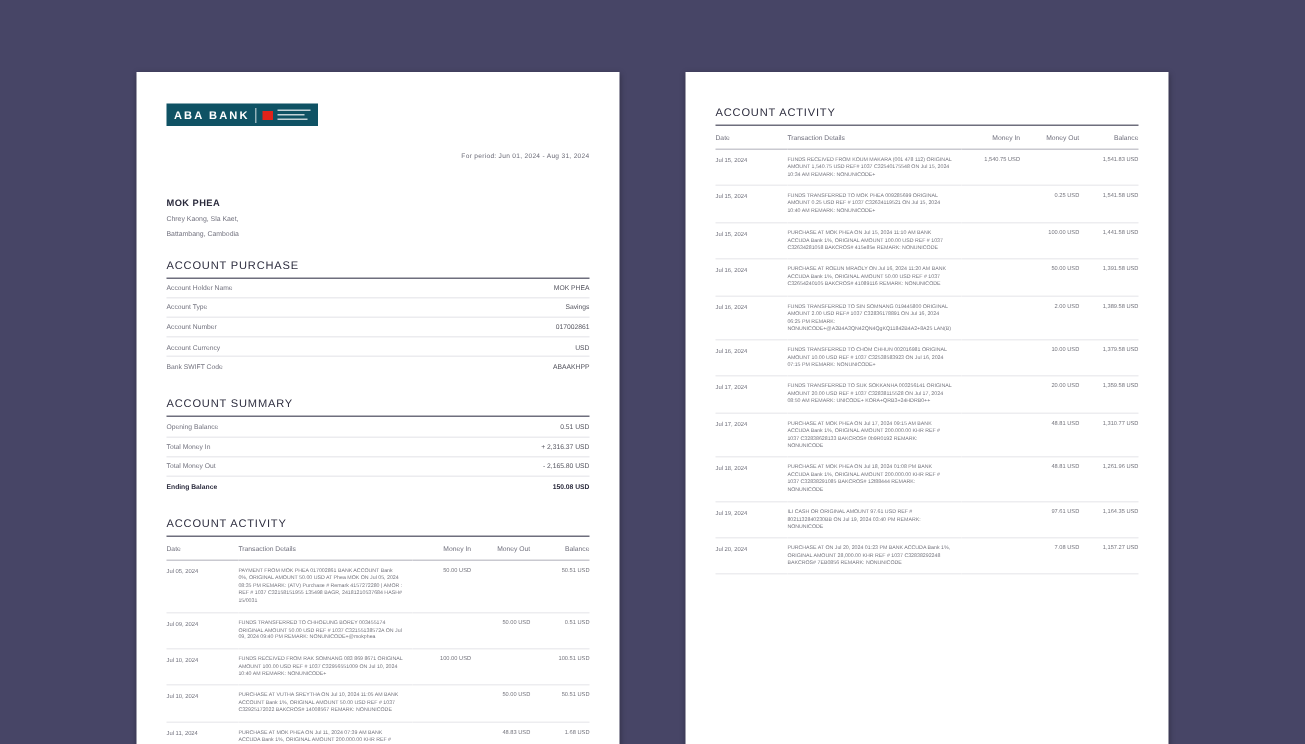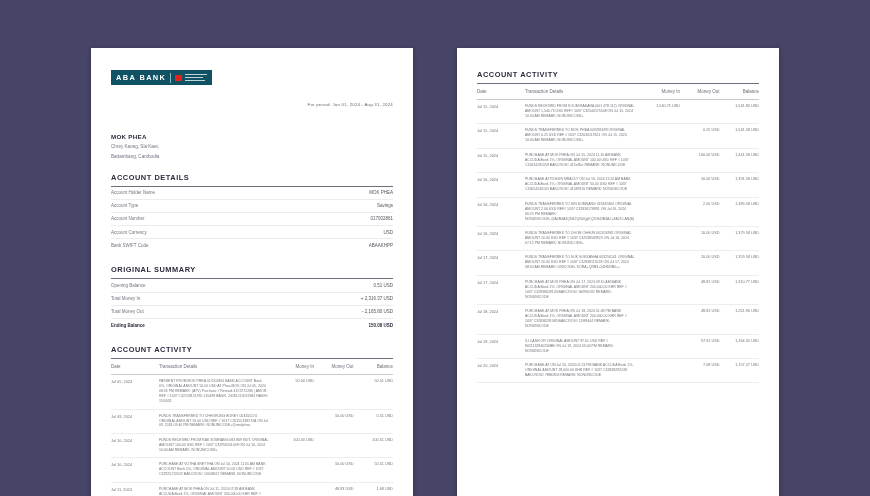--- a/index.html
+++ b/index.html
@@ -99,21 +99,21 @@
   .customer-line {
     font-size: 4.6px;
     color: #71717e;
     margin-top: 4.5px;
   }
 
   
   .section { margin-top: 14px; }
   .section-title {
     font-size: 7.4px;
-    font-weight: bold;
+    font-weight: normal;
     color: #2b2b3d;
     letter-spacing: 0.55px;
     padding-bottom: 4px;
   }
   .section-rule {
     height: 1px;
     background: #6e6e7d;
   }
   .kv {
     display: flex;
@@ -194,21 +194,21 @@
       <div class="doc-period">For period: Jun 01, 2024 - Aug 31, 2024</div>
     </div>
 
     <div class="customer">
       <div class="customer-name">MOK PHEA</div>
       <div class="customer-line">Chrey Kaong, Sla Kaet,</div>
       <div class="customer-line">Battambang, Cambodia</div>
     </div>
 
     <div class="section">
-      <div class="section-title">ACCOUNT DETAILS</div>
+      <div class="section-title">ACCOUNT PURCHASE</div>
       <div class="section-rule"></div>
       <div>
         <div class="kv">
           <span class="k">Account Holder Name</span>
           <span class="v">MOK PHEA</span>
         </div>
         <div class="kv">
           <span class="k">Account Type</span>
           <span class="v">Savings</span>
         </div>
@@ -221,21 +221,21 @@
           <span class="v">USD</span>
         </div>
         <div class="kv">
           <span class="k">Bank SWIFT Code</span>
           <span class="v">ABAAKHPP</span>
         </div>
       </div>
     </div>
 
     <div class="section">
-      <div class="section-title">ORIGINAL SUMMARY</div>
+      <div class="section-title">ACCOUNT SUMMARY</div>
       <div class="section-rule"></div>
       <div>
         <div class="kv">
           <span class="k">Opening Balance</span>
           <span class="v">0.51 USD</span>
         </div>
         <div class="kv">
           <span class="k">Total Money In</span>
           <span class="v">+ 2,316.37 USD</span>
         </div>

